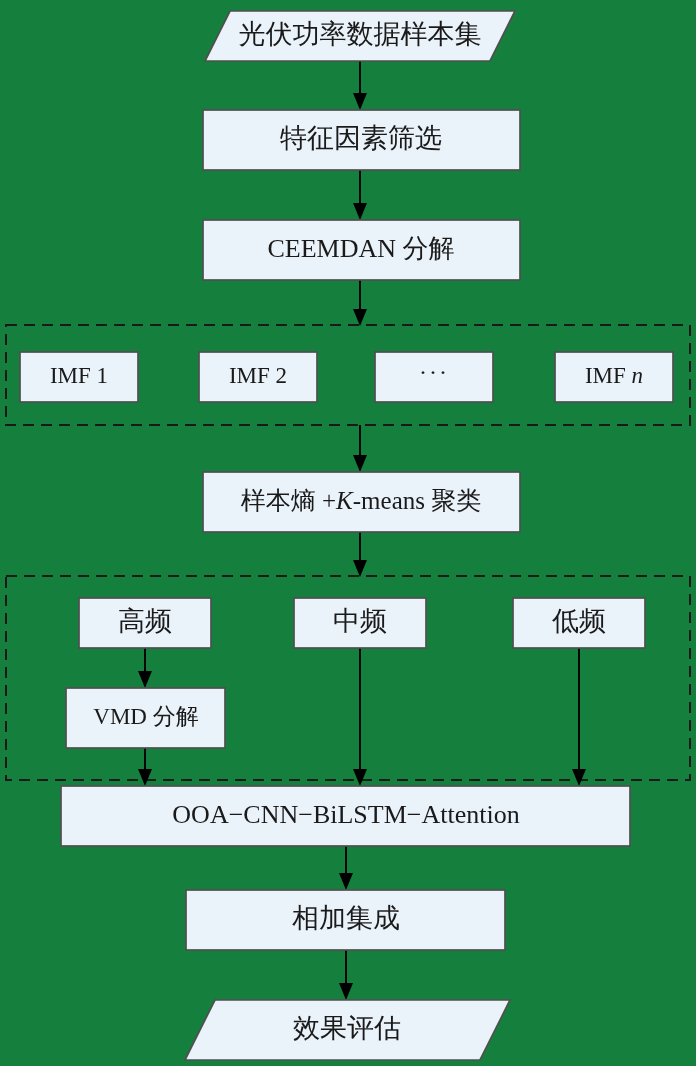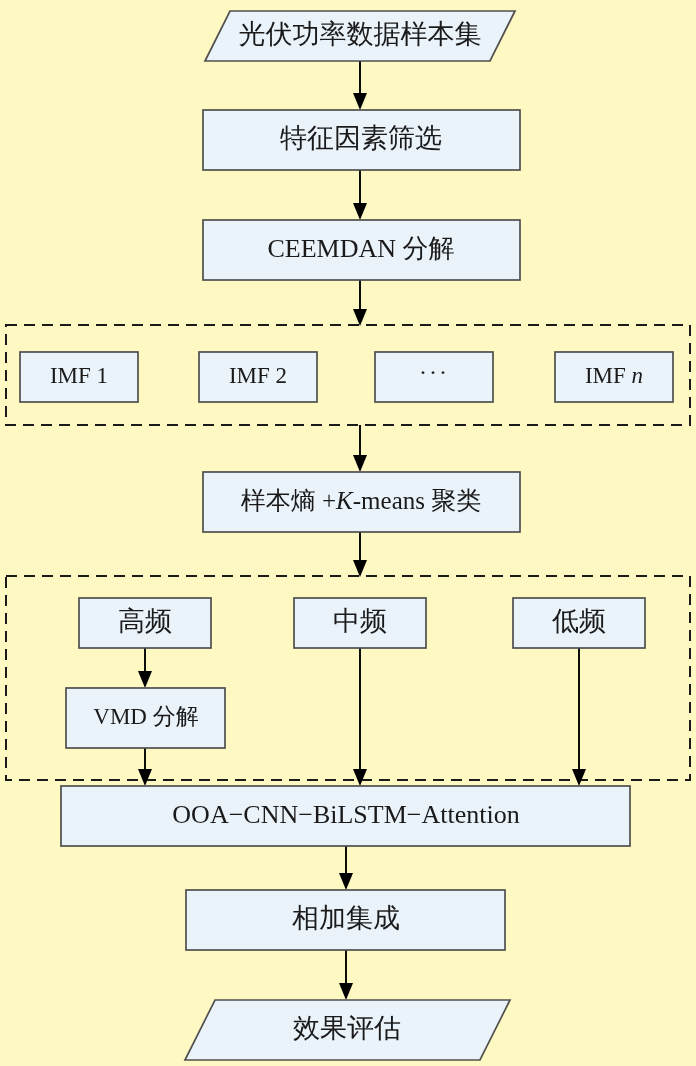--- a/index.html
+++ b/index.html
@@ -4,21 +4,21 @@
 <style>
   html, body {
     margin: 0;
     padding: 0;
     background: #ffffff;
   }
   #flow-root {
     position: relative;
     width: 696px;
     height: 1066px;
-    background: #fef9c3;
+    background: #15803d;
     font-family: "Liberation Serif", "DejaVu Serif", serif;
     overflow: hidden;
   }
   svg#flow-svg {
     position: absolute;
     top: 0;
     left: 0;
     width: 696px;
     height: 1066px;
     display: block;

